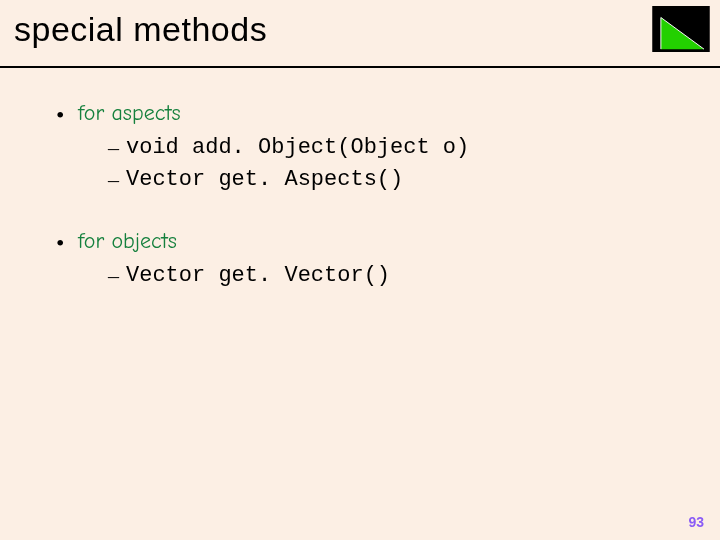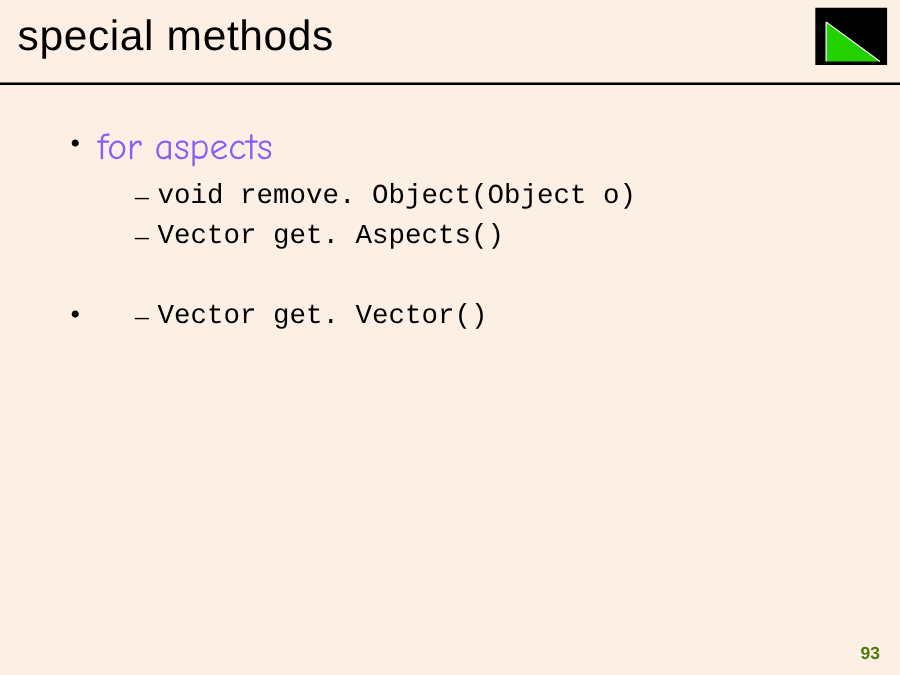--- a/index.html
+++ b/index.html
@@ -56,22 +56,22 @@
     content: "•";
     position: absolute;
     left: 0;
     top: 0;
     font-size: 24px;
     line-height: 30px;
     color: #000;
   }
   .bullet-label {
     font-family: "Comic Sans MS", "Chalkboard", "Comic Neue", cursive;
-    font-size: 30px;
-    color: #8b5cf6;
+    font-size: 22px;
+    color: #15803d;
   }
   ul.level2 {
     list-style: none;
     margin: 6px 0 32px 0;
     padding: 0 0 0 30px;
   }
   ul.level2 > li {
     position: relative;
     padding-left: 18px;
     font-family: "Courier New", Courier, monospace;
@@ -86,21 +86,21 @@
     top: 0;
     font-family: Georgia, serif;
   }
   .page-number {
     position: absolute;
     bottom: 10px;
     right: 16px;
     font-family: Arial, Helvetica, sans-serif;
     font-size: 14px;
     font-weight: bold;
-    color: #4d7c0f;
+    color: #8b5cf6;
   }
 </style>
 </head>
 <body>
 
 <div class="corner-icon">
   <svg viewBox="0 0 60 48" width="58" height="46">
     <rect x="0" y="0" width="60" height="48" fill="#000"></rect>
     <polygon points="9,45 9,12 54,45" fill="#23d000" stroke="#000" stroke-width="0"></polygon>
     <line x1="9" y1="45" x2="9" y2="12" stroke="#fff" stroke-width="1"></line>
@@ -109,24 +109,25 @@
 </div>
 
 <div class="slide-title">special methods</div>
 
 <hr class="title-rule">
 
 <ul class="level1">
   <li>
     <span class="bullet-label">for aspects</span>
     <ul class="level2">
-      <li>void remove. Object(Object o)</li>
+      <li>void add. Object(Object o)</li>
       <li>Vector get. Aspects()</li>
     </ul>
   </li>
   <li>
+    <span class="bullet-label">for objects</span>
     <ul class="level2">
       <li>Vector get. Vector()</li>
     </ul>
   </li>
 </ul>
 
 <div class="page-number">93</div>
 
 </body></html>

